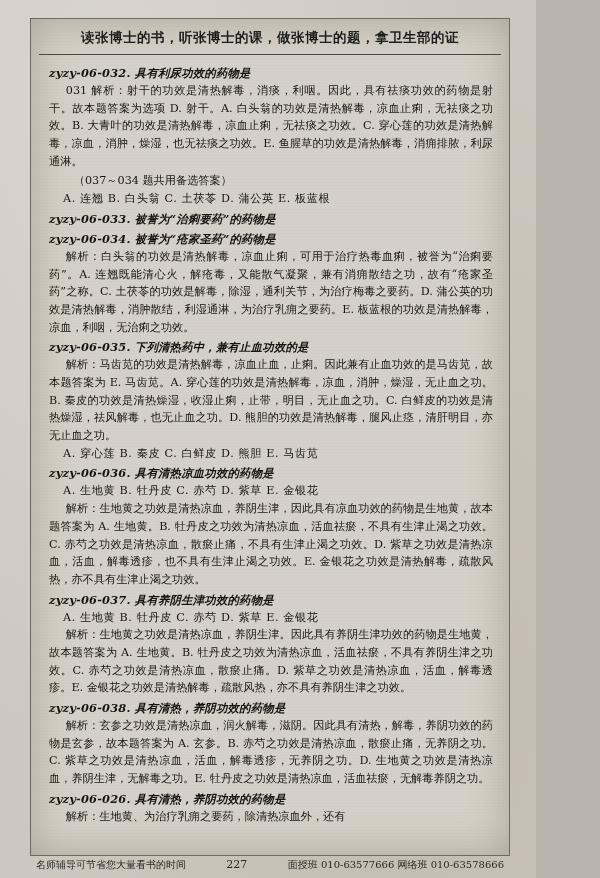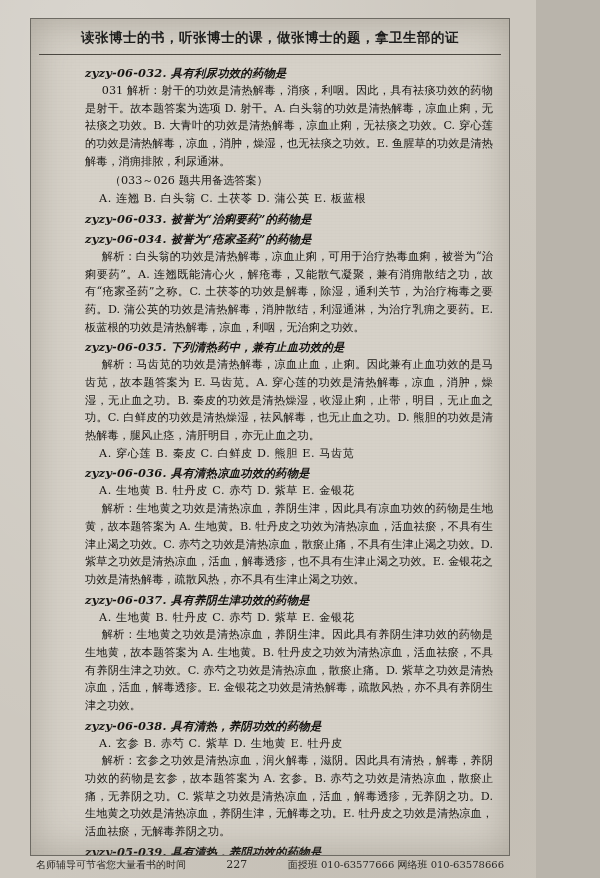--- a/index.html
+++ b/index.html
@@ -45,21 +45,20 @@
     padding: 10px 0 7px 0;
     border-bottom: 1.5px solid #4a4741;
     margin: 0 8px;
   }
   .content {
     padding: 9px 16px 0 18px;
     color: #14120f;
   }
   .q-block {
     margin-bottom: 2px;
-    margin-left: 36px;
   }
   .line {
     font-family: "DejaVu Serif", "Liberation Serif", serif;
     font-size: 11.2px;
     line-height: 1.58;
     text-align: justify;
     color: #171512;
     margin: 0;
   }
   .stem {
@@ -124,21 +123,21 @@
     <div class="header">读张博士的书，听张博士的课，做张博士的题，拿卫生部的证</div>
 
     <div class="content">
 
       <div class="q-block">
         <p class="line stem">zyzy-06-032. 具有利尿功效的药物是</p>
         <p class="line explain indent">031 解析：射干的功效是清热解毒，消痰，利咽。因此，具有祛痰功效的药物是射干。故本题答案为选项 D.  射干。A.  白头翁的功效是清热解毒，凉血止痢，无祛痰之功效。B.  大青叶的功效是清热解毒，凉血止痢，无祛痰之功效。C.  穿心莲的功效是清热解毒，凉血，消肿，燥湿，也无祛痰之功效。E.  鱼腥草的功效是清热解毒，消痈排脓，利尿通淋。</p>
       </div>
 
       <div class="q-block">
-        <p class="line note indent">（033～026 题共用备选答案）</p>
+        <p class="line note indent">（037～034 题共用备选答案）</p>
         <p class="line opts">A.  连翘    B.  白头翁    C.  土茯苓    D.  蒲公英    E.  板蓝根</p>
       </div>
 
       <div class="q-block">
         <p class="line stem">zyzy-06-033. 被誉为“治痢要药”的药物是</p>
       </div>
 
       <div class="q-block">
         <p class="line stem">zyzy-06-034. 被誉为“疮家圣药”的药物是</p>
         <p class="line explain indent">解析：白头翁的功效是清热解毒，凉血止痢，可用于治疗热毒血痢，被誉为“治痢要药”。A.  连翘既能清心火，解疮毒，又能散气凝聚，兼有消痈散结之功，故有“疮家圣药”之称。C.  土茯苓的功效是解毒，除湿，通利关节，为治疗梅毒之要药。D.  蒲公英的功效是清热解毒，消肿散结，利湿通淋，为治疗乳痈之要药。E.  板蓝根的功效是清热解毒，凉血，利咽，无治痢之功效。</p>
@@ -157,26 +156,25 @@
       </div>
 
       <div class="q-block">
         <p class="line stem">zyzy-06-037. 具有养阴生津功效的药物是</p>
         <p class="line opts">A.  生地黄    B.  牡丹皮    C.  赤芍    D.  紫草    E.  金银花</p>
         <p class="line explain indent">解析：生地黄之功效是清热凉血，养阴生津。因此具有养阴生津功效的药物是生地黄，故本题答案为 A.  生地黄。B.  牡丹皮之功效为清热凉血，活血祛瘀，不具有养阴生津之功效。C.  赤芍之功效是清热凉血，散瘀止痛。D.  紫草之功效是清热凉血，活血，解毒透疹。E.  金银花之功效是清热解毒，疏散风热，亦不具有养阴生津之功效。</p>
       </div>
 
       <div class="q-block">
         <p class="line stem">zyzy-06-038. 具有清热，养阴功效的药物是</p>
-        <p class="line opts">A.  玄参    B.  赤芍    C.  紫草    D.  生地黄    E.  牡丹皮</p>
         <p class="line explain indent">解析：玄参之功效是清热凉血，润火解毒，滋阴。因此具有清热，解毒，养阴功效的药物是玄参，故本题答案为 A.  玄参。B.  赤芍之功效是清热凉血，散瘀止痛，无养阴之功。C.  紫草之功效是清热凉血，活血，解毒透疹，无养阴之功。D.  生地黄之功效是清热凉血，养阴生津，无解毒之功。E.  牡丹皮之功效是清热凉血，活血祛瘀，无解毒养阴之功。</p>
       </div>
 
       <div class="q-block">
-        <p class="line stem">zyzy-05-039. 具有清热，养阴功效的药物是</p>
+        <p class="line stem">zyzy-06-026. 具有清热，养阴功效的药物是</p>
         <p class="line explain indent">解析：生地黄、为治疗乳痈之要药，除清热凉血外，还有</p>
       </div>
 
     </div>
 
     <div class="grain"></div>
     <div class="edge-shadow"></div>
   </div>
 
   <div class="footer">

